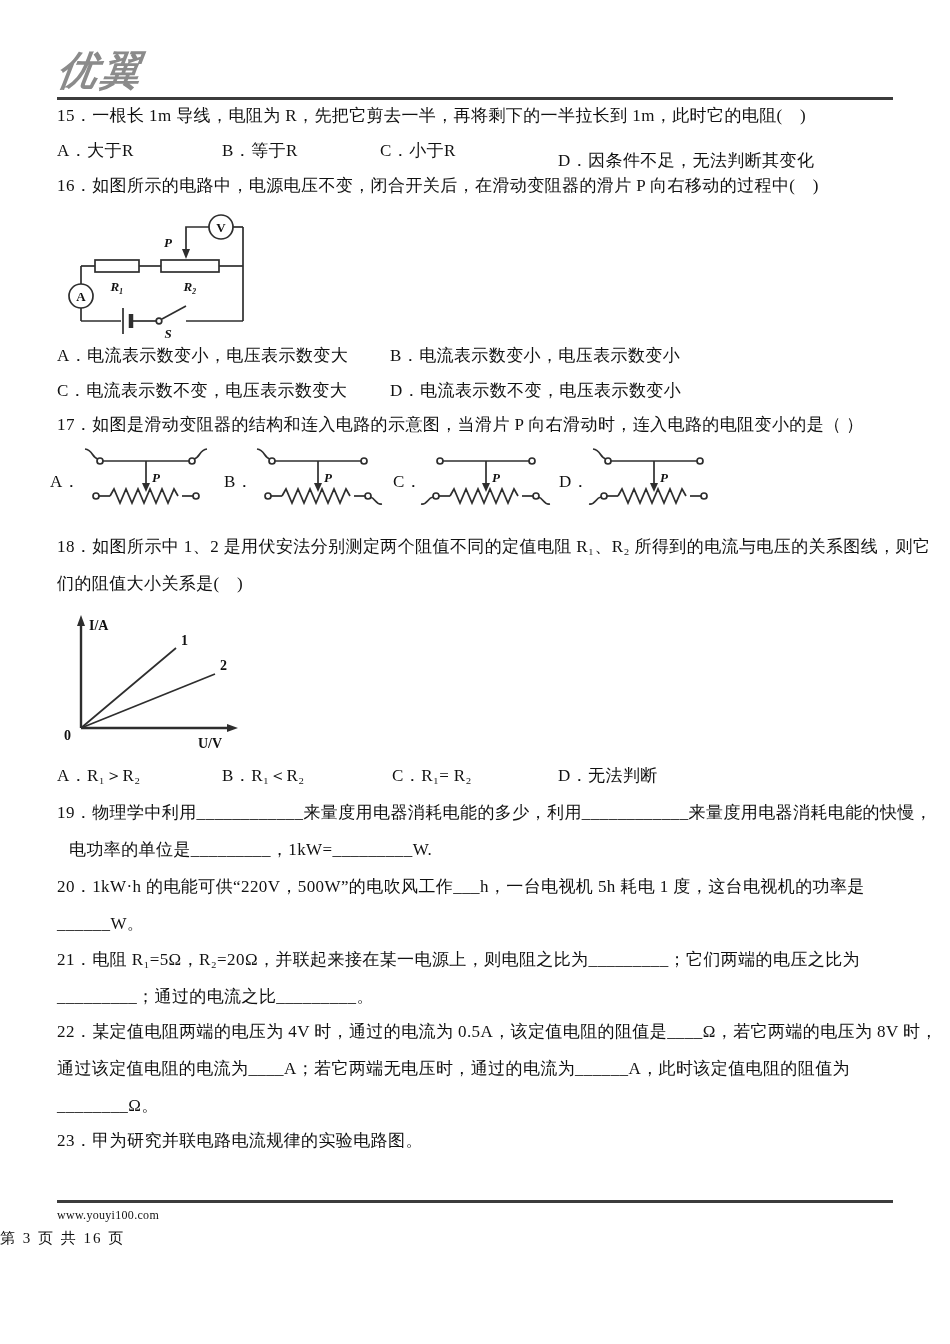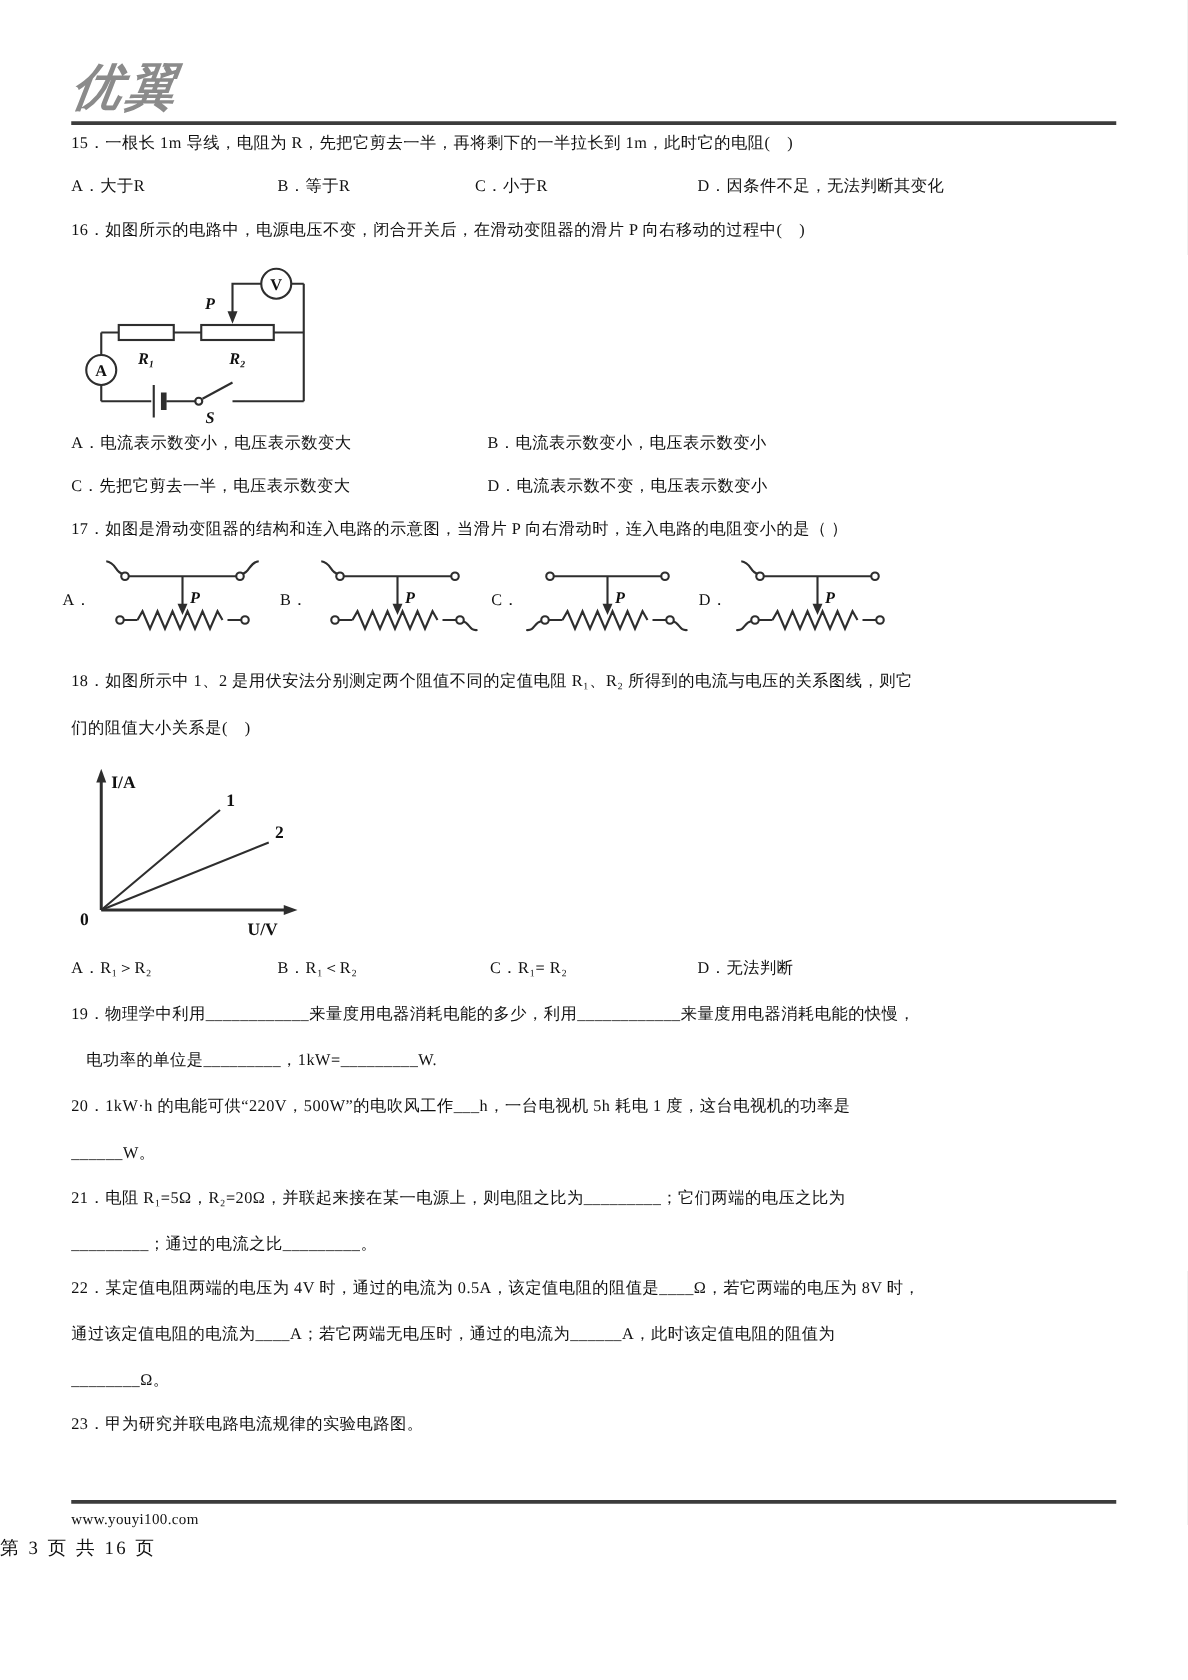--- a/index.html
+++ b/index.html
@@ -1,21 +1,21 @@
 <!DOCTYPE html>
 <html><head>
 <meta charset="utf-8">
 <style>
   html,body{margin:0;padding:0;background:#e8e8e8;}
   .page{
     position:relative;width:950px;height:1344px;background:#ffffff;
     font-family:"Liberation Serif","DejaVu Serif",serif;color:#111;
     margin:0 auto;overflow:hidden;
   }
-  .t{position:absolute;font-size:13px;white-space:nowrap;letter-spacing:.4px;line-height:1.2;}
+  .t{position:absolute;font-size:17px;white-space:nowrap;letter-spacing:.4px;line-height:1.2;}
   .rule{position:absolute;left:57px;width:836px;height:3px;background:#3c3c3c;}
   .logo{
     position:absolute;left:58px;top:50px;font-family:"Liberation Sans","DejaVu Sans",sans-serif;
     font-size:40px;font-weight:bold;font-style:italic;color:#8b8b8b;
     transform:skewX(-8deg);letter-spacing:3px;line-height:1;
   }
   .fig{position:absolute;}
   svg{display:block;}
   svg line,svg polyline,svg path{stroke:#2e2e2e;fill:none;stroke-width:1.7;}
   svg rect{stroke:#2e2e2e;fill:#ffffff;stroke-width:1.7;}
@@ -33,21 +33,21 @@
 
 <div class="page">
 
   <div class="logo">优翼</div>
   <div class="rule" style="top:97px;"></div>
 
   <div class="t" style="left:57px;top:106px;">15．一根长 1m 导线，电阻为 R，先把它剪去一半，再将剩下的一半拉长到 1m，此时它的电阻(　)</div>
   <div class="t" style="left:57px;top:141px;">A．大于R</div>
   <div class="t" style="left:222px;top:141px;">B．等于R</div>
   <div class="t" style="left:380px;top:141px;">C．小于R</div>
-  <div class="t" style="left:558px;top:141px;">D．因条件不足，无法判断其变化</div>
+  <div class="t" style="left:558px;top:151px;">D．因条件不足，无法判断其变化</div>
 
   <div class="t" style="left:57px;top:176px;">16．如图所示的电路中，电源电压不变，闭合开关后，在滑动变阻器的滑片 P 向右移动的过程中(　)</div>
 
   <div class="fig" style="left:55px;top:210px;">
     <svg width="262" height="132" viewBox="0 0 262 132">
 
       <line x1="178" y1="17" x2="188" y2="17"></line>
       <line x1="188" y1="17" x2="188" y2="111"></line>
       <polyline points="131,45 131,17 154,17"></polyline>
       <polygon points="127,39 135,39 131,49"></polygon>
@@ -74,21 +74,21 @@
       <line x1="78" y1="111" x2="101" y2="111"></line>
       <circle cx="104" cy="111" r="2.8"></circle>
       <line x1="107" y1="109" x2="131" y2="96"></line>
       <line x1="131" y1="111" x2="188" y2="111"></line>
       <text x="113" y="128" text-anchor="middle" class="comp-label">S</text>
     </svg>
   </div>
 
   <div class="t" style="left:57px;top:346px;">A．电流表示数变小，电压表示数变大</div>
   <div class="t" style="left:390px;top:346px;">B．电流表示数变小，电压表示数变小</div>
-  <div class="t" style="left:57px;top:381px;">C．先把它剪去一半，电压表示数变大</div>
+  <div class="t" style="left:57px;top:381px;">C．电流表示数不变，电压表示数变大</div>
   <div class="t" style="left:390px;top:381px;">D．电流表示数不变，电压表示数变小</div>
 
   <div class="t" style="left:57px;top:415px;">17．如图是滑动变阻器的结构和连入电路的示意图，当滑片 P 向右滑动时，连入电路的电阻变小的是（ ）</div>
 
   <div class="t" style="left:50px;top:472px;">A．</div>
   <div class="t" style="left:224px;top:472px;">B．</div>
   <div class="t" style="left:393px;top:472px;">C．</div>
   <div class="t" style="left:559px;top:472px;">D．</div>
 
   <div class="fig" style="left:80px;top:446px;">

